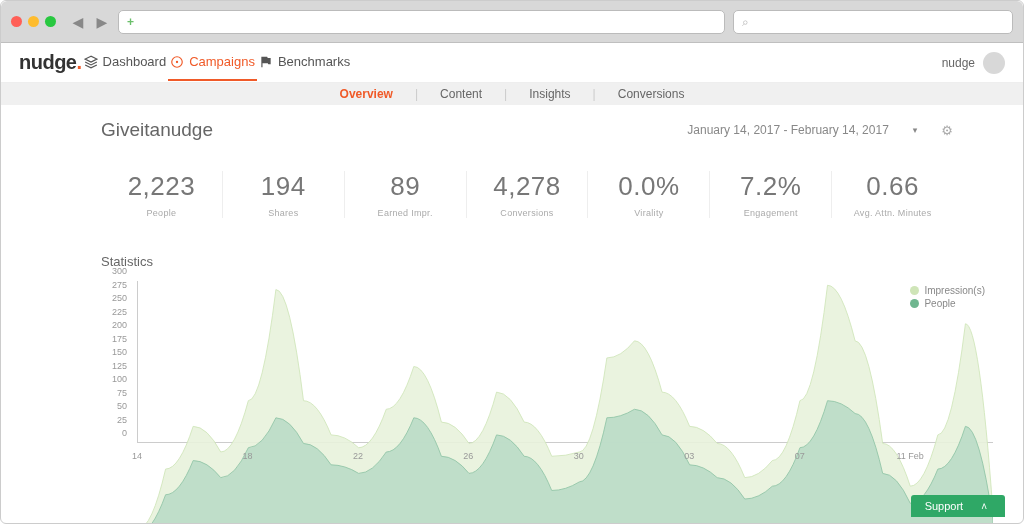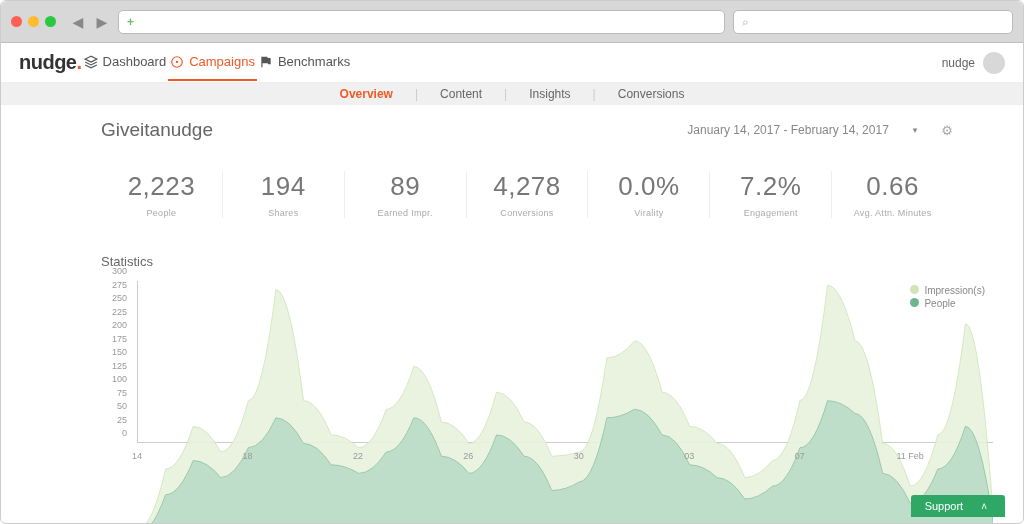--- a/index.html
+++ b/index.html
@@ -78,21 +78,21 @@
   
   .stats-heading{padding:18px 0 4px 100px;font-size:13px;color:#666;}
   
   .chart-wrap{position:relative;margin:8px 30px 0 100px;height:180px;}
   .y-axis{position:absolute;left:0;top:0;bottom:18px;width:30px;}
   .y-tick{position:absolute;right:4px;font-size:9px;color:#999;transform:translateY(-50%);margin-left:40px;} 
   .plot{position:absolute;left:36px;right:0;top:0;bottom:18px;border-left:1px solid #ccc;border-bottom:1px solid #ccc;}
   .x-axis{position:absolute;left:36px;right:0;bottom:0;height:16px;}
   .x-tick{position:absolute;font-size:9px;color:#999;transform:translateX(-50%);bottom:0;}
   .legend{position:absolute;right:8px;top:4px;font-size:10px;color:#888;}
-  .legend-row{display:flex;align-items:flex-start;gap:5px;margin-bottom:2px;}
+  .legend-row{display:flex;align-items:center;gap:5px;margin-bottom:2px;}
   .legend-dot{width:9px;height:9px;border-radius:50%;}
   .area{position:absolute;left:0;right:0;top:0;bottom:0;}
   
   .support{
     position:absolute;right:18px;bottom:6px;background:#2fa866;color:#fff;
     font-size:11px;padding:5px 18px 5px 14px;border-radius:3px 3px 0 0;
     display:flex;align-items:center;gap:18px;cursor:pointer;
   }
   .support .chev{font-size:10px;}
 </style>

